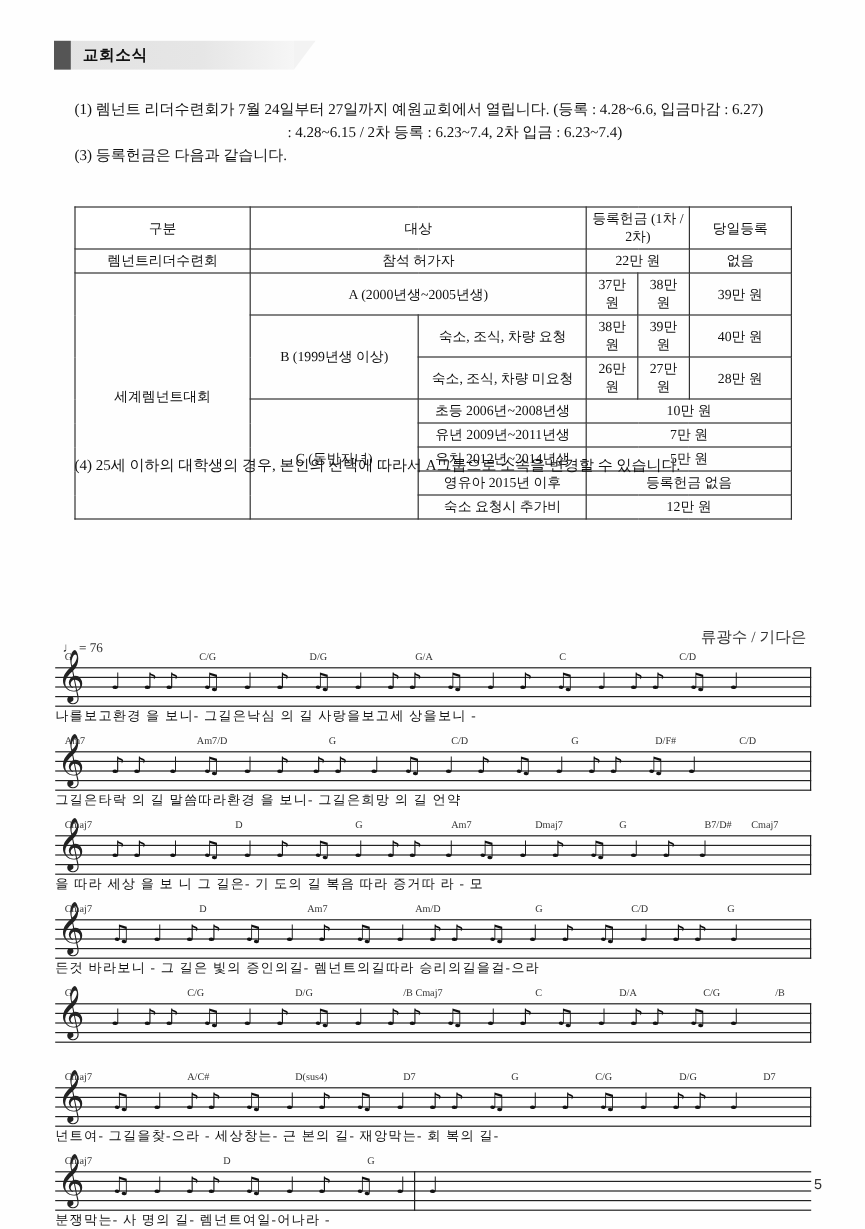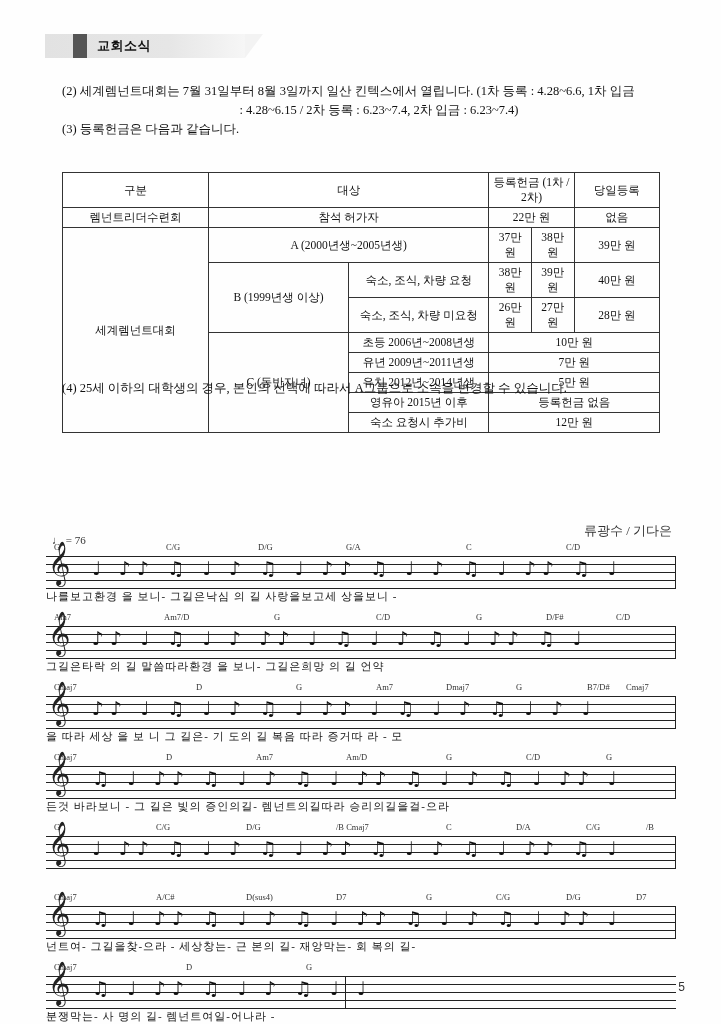--- a/index.html
+++ b/index.html
@@ -48,21 +48,21 @@
     margin-right: 10px;
   }
   .section-head .title {
     font-family: "Liberation Sans", sans-serif;
     font-weight: bold;
     font-size: 13px;
     letter-spacing: .5px;
     color: #111;
   }
 
-  #notice-head { top: 34px; padding-left: 28px; }
+  #notice-head { top: 34px; }
   #praise-head { top: 450px; }
 
   
   .notice-body {
     position: absolute;
     top: 82px;
     left: 62px;
     width: 612px;
     font-size: 12.5px;
     line-height: 19px;
@@ -231,21 +231,21 @@
 <body>
 
 <div class="page">
 
   <div class="section-head" id="notice-head">
     <div class="bar"></div>
     <div class="title">교회소식</div>
   </div>
 
   <div class="notice-body">
-    <div class="notice-line">(2) 세계렘넌트대회는 7월 31일부터 8월 3일까지 일산 킨텍스에서 열립니다. (1차 등록 : 4.28~6.6, 1차 입금</div>
+    <div class="notice-line">(1) 렘넌트 리더수련회가 7월 24일부터 27일까지 예원교회에서 열립니다. (등록 : 4.28~6.6, 입금마감 : 6.27)</div>
     <div class="notice-line indent">: 4.28~6.15 / 2차 등록 : 6.23~7.4, 2차 입금 : 6.23~7.4)</div>
     <div class="notice-line">(3) 등록헌금은 다음과 같습니다.</div>
   </div>
 
   <table class="fee-table">
     <thead>
       <tr>
         <td class="col-a">구분</td>
         <td class="col-b" colspan="2">대상</td>
         <td class="col-c" colspan="2">등록헌금 (1차 / 2차)</td>

